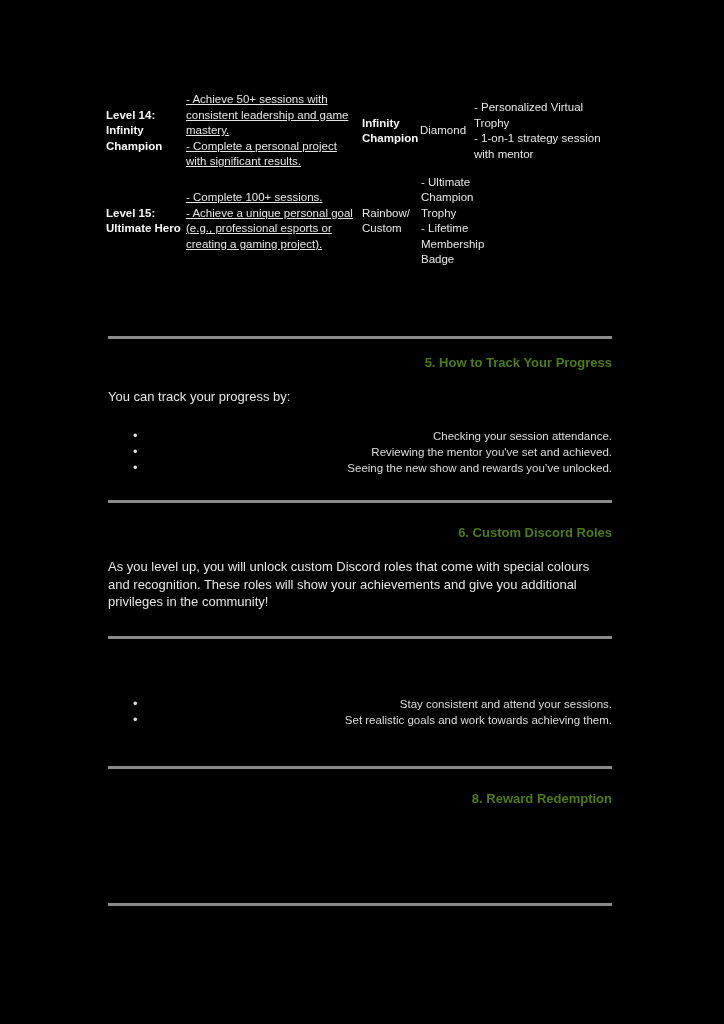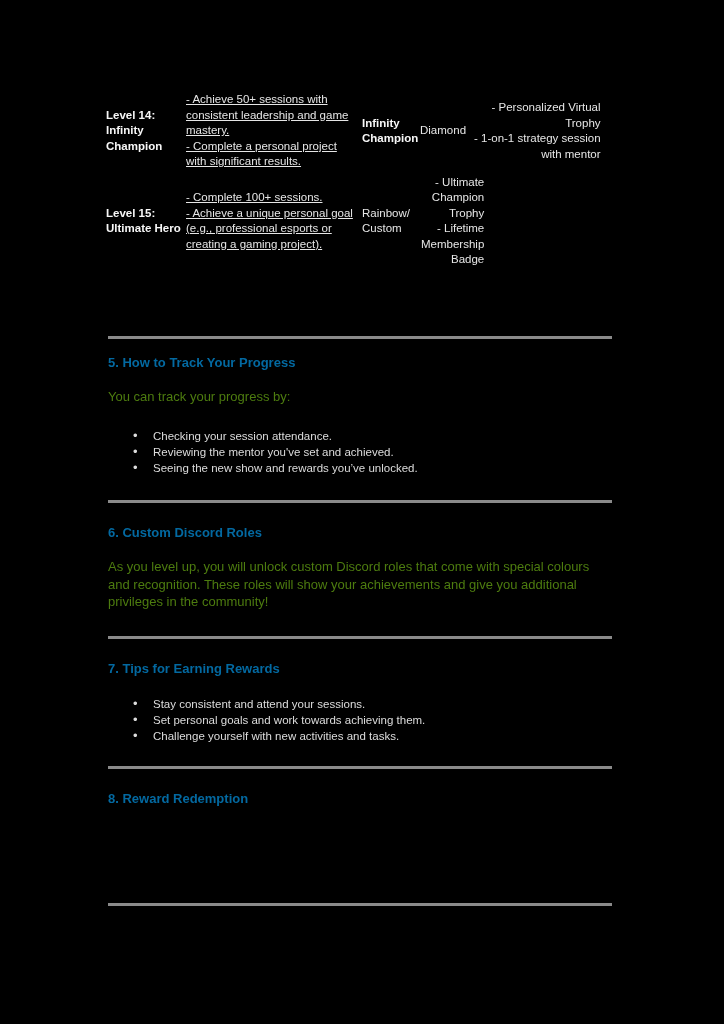--- a/index.html
+++ b/index.html
@@ -23,43 +23,44 @@
   }
   .cell {
     display:flex; align-items:center;
     font-size:11.5px; line-height:15.5px;
     white-space:pre-line;
     color:#e6e6e6;
   }
   .cell.bold { font-weight:bold; color:#f7f7f7; }
   .cell.level { padding-left:2px; }
   .cell.reqs  { padding-right:4px;text-decoration:underline; }
-  .cell.rewards { padding-left:1px;text-align:right; }
+  .cell.rewards { padding-left:1px; }
 
   
   .rule {
     left:108px; width:504px; height:3px;
     background:#8a8a8a; border:none; margin:0; padding:0;
   }
 
   
   .heading {
     left:108px; width:504px;
-    font-size:13px; font-weight:bold; color:#0369a1;
+    font-size:13px; font-weight:bold; color:#4d7c0f;
     line-height:17px;
+    text-align:right;
   }
   .para {
     left:108px; width:506px;
     font-size:13px; line-height:17.5px;
-    color:#4d7c0f;
+    color:#e5e5e5;
     white-space:pre-line;
   }
   ul.bullets {
     left:108px; width:504px;
-    margin:0; padding:0; list-style:none;
+    margin:0; padding:0; list-style:none;text-align:right;
   }
   ul.bullets li {
     position:relative;
     padding-left:45px;
     font-size:11.5px; line-height:16px;
     color:#dcdcdc;
   }
   ul.bullets li::before {
     content:"\2022";
     position:absolute; left:25px; top:0;
@@ -115,25 +116,23 @@
 
   <div class="abs rule" style="top:500px"></div>
 
   <div class="abs heading" style="top:524px">6. Custom Discord Roles</div>
   <div class="abs para" style="top:558px">As you level up, you will unlock custom Discord roles that come with special colours
 and recognition. These roles will show your achievements and give you additional
 privileges in the community!</div>
 
   <div class="abs rule" style="top:636px"></div>
 
-  <div class="abs heading" style="top:660px">7. Tips for Earning Rewards</div>
   <ul class="abs bullets" style="top:696px">
     <li>Stay consistent and attend your sessions.</li>
-    <li>Set personal goals and work towards achieving them.</li>
-    <li>Challenge yourself with new activities and tasks.</li>
+    <li>Set realistic goals and work towards achieving them.</li>
   </ul>
 
   <div class="abs rule" style="top:766px"></div>
 
   <div class="abs heading" style="top:790px">8. Reward Redemption</div>
 
   <div class="abs rule" style="top:903px"></div>
 
 </div>
 

